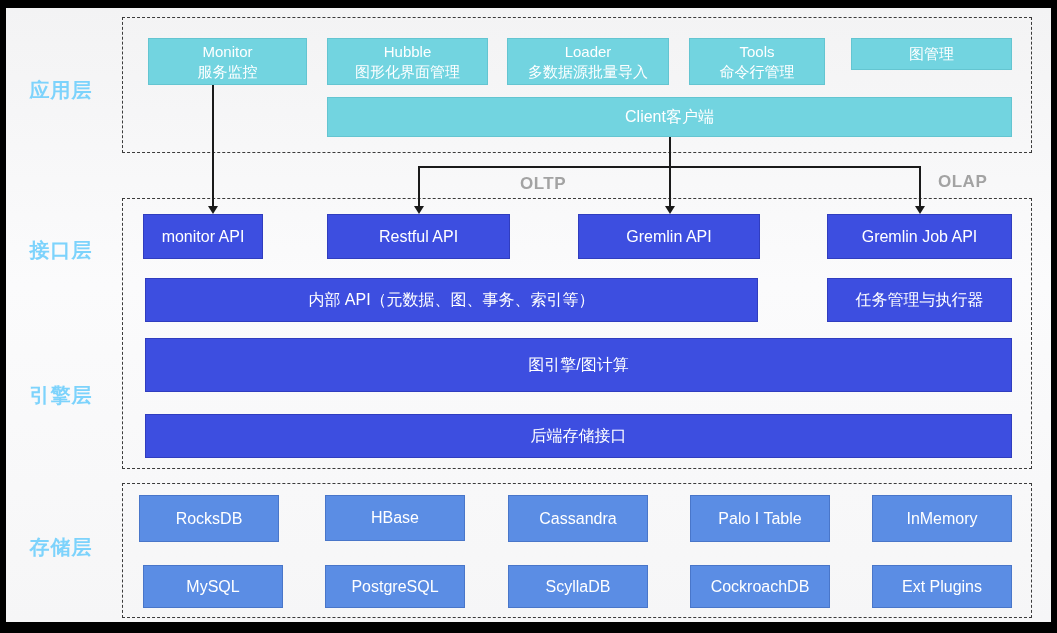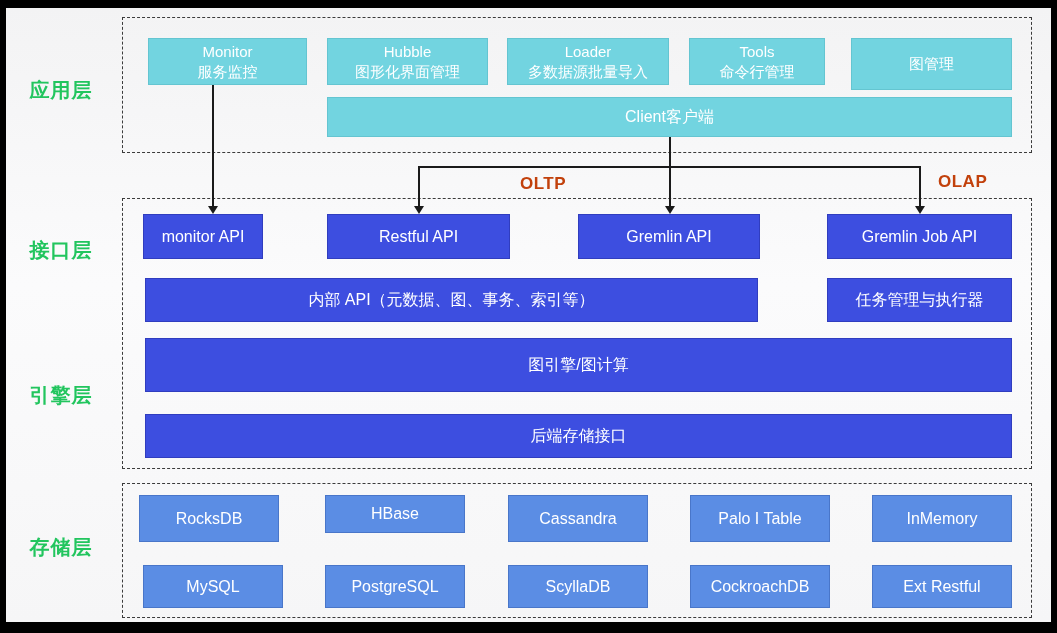--- a/index.html
+++ b/index.html
@@ -10,41 +10,41 @@
   #screen{position:absolute;left:0;top:0;width:1057px;height:633px;background:#000;}
   .canvas{
     position:absolute;left:6px;top:8px;width:1045px;height:614px;
     background:linear-gradient(180deg,#f3f3f4 0%,#fbfbfc 45%,#f6f6f7 100%);
   }
   .dashed-frame{
     position:absolute;border:1.5px dashed #3b3b3b;background:transparent;box-sizing:border-box;
   }
   .layer-label{
     position:absolute;left:22px;width:78px;text-align:center;
-    font-size:20px;font-weight:bold;color:#22c55e;letter-spacing:1px;
+    font-size:20px;font-weight:bold;color:#7dd3fc;letter-spacing:1px;
   }
   .box{
     position:absolute;display:flex;flex-direction:column;align-items:center;justify-content:center;
     color:#fff;text-align:center;box-sizing:border-box;
   }
   .cyan{background:var(--cyan,#72d4e0);border:1px solid rgba(0,90,110,0.12);}
   .blue{background:var(--blue,#3d4ee0);border:1px solid rgba(10,10,90,0.25);}
   .sblue{background:var(--sblue,#5b8de4);border:1px solid rgba(20,50,120,0.25);}
   .two-line{font-size:15px;line-height:20px;}
   .one-line{font-size:16px;}
   .api-label{font-size:16px;}
   .vline{position:absolute;width:2px;background:#1a1a1a;}
   .hline{position:absolute;height:2px;background:#1a1a1a;}
   .arrowhead{
     position:absolute;width:0;height:0;
     border-left:5px solid transparent;border-right:5px solid transparent;
     border-top:8px solid #1a1a1a;
   }
   .flow-label{
-    position:absolute;font-size:17px;font-weight:bold;color:#c2410c;letter-spacing:0.5px;
+    position:absolute;font-size:17px;font-weight:bold;color:#a3a3a3;letter-spacing:0.5px;
   }
 </style>
 </head>
 <body>
 
 <div id="screen">
   <div class="canvas"></div>
 
   <div class="dashed-frame" style="left:122px;top:17px;width:910px;height:136px;"></div>
   <div class="dashed-frame" style="left:122px;top:198px;width:910px;height:271px;"></div>
@@ -64,21 +64,21 @@
     <span>图形化界面管理</span>
   </div>
   <div class="box cyan two-line" style="left:507px;top:38px;width:162px;height:47px;">
     <span>Loader</span>
     <span>多数据源批量导入</span>
   </div>
   <div class="box cyan two-line" style="left:689px;top:38px;width:136px;height:47px;">
     <span>Tools</span>
     <span>命令行管理</span>
   </div>
-  <div class="box cyan two-line" style="left:851px;top:38px;width:161px;height:52px;">
+  <div class="box cyan two-line" style="left:851px;top:38px;width:161px;height:32px;">
     <span>图管理</span>
   </div>
   <div class="box cyan one-line" style="left:327px;top:97px;width:685px;height:40px;">
     <span>Client客户端</span>
   </div>
 
   <div class="vline" style="left:212px;top:85px;height:122px;"></div>
   <div class="arrowhead" style="left:208px;top:206px;"></div>
 
   <div class="vline" style="left:669px;top:137px;height:70px;"></div>
@@ -118,21 +118,21 @@
   <div class="box blue one-line" style="left:145px;top:338px;width:867px;height:54px;">
     <span>图引擎/图计算</span>
   </div>
   <div class="box blue one-line" style="left:145px;top:414px;width:867px;height:44px;">
     <span>后端存储接口</span>
   </div>
 
   <div class="box sblue one-line" style="left:139px;top:495px;width:140px;height:47px;">
     <span>RocksDB</span>
   </div>
-  <div class="box sblue one-line" style="left:325px;top:495px;width:140px;height:38px;">
+  <div class="box sblue one-line" style="left:325px;top:495px;width:140px;height:46px;">
     <span>HBase</span>
   </div>
   <div class="box sblue one-line" style="left:508px;top:495px;width:140px;height:47px;">
     <span>Cassandra</span>
   </div>
   <div class="box sblue one-line" style="left:690px;top:495px;width:140px;height:47px;">
     <span>Palo I Table</span>
   </div>
   <div class="box sblue one-line" style="left:872px;top:495px;width:140px;height:47px;">
     <span>InMemory</span>
@@ -144,15 +144,15 @@
   <div class="box sblue one-line" style="left:325px;top:565px;width:140px;height:43px;">
     <span>PostgreSQL</span>
   </div>
   <div class="box sblue one-line" style="left:508px;top:565px;width:140px;height:43px;">
     <span>ScyllaDB</span>
   </div>
   <div class="box sblue one-line" style="left:690px;top:565px;width:140px;height:43px;">
     <span>CockroachDB</span>
   </div>
   <div class="box sblue one-line" style="left:872px;top:565px;width:140px;height:43px;">
-    <span>Ext Restful</span>
+    <span>Ext Plugins</span>
   </div>
 </div>
 
 </body></html>

